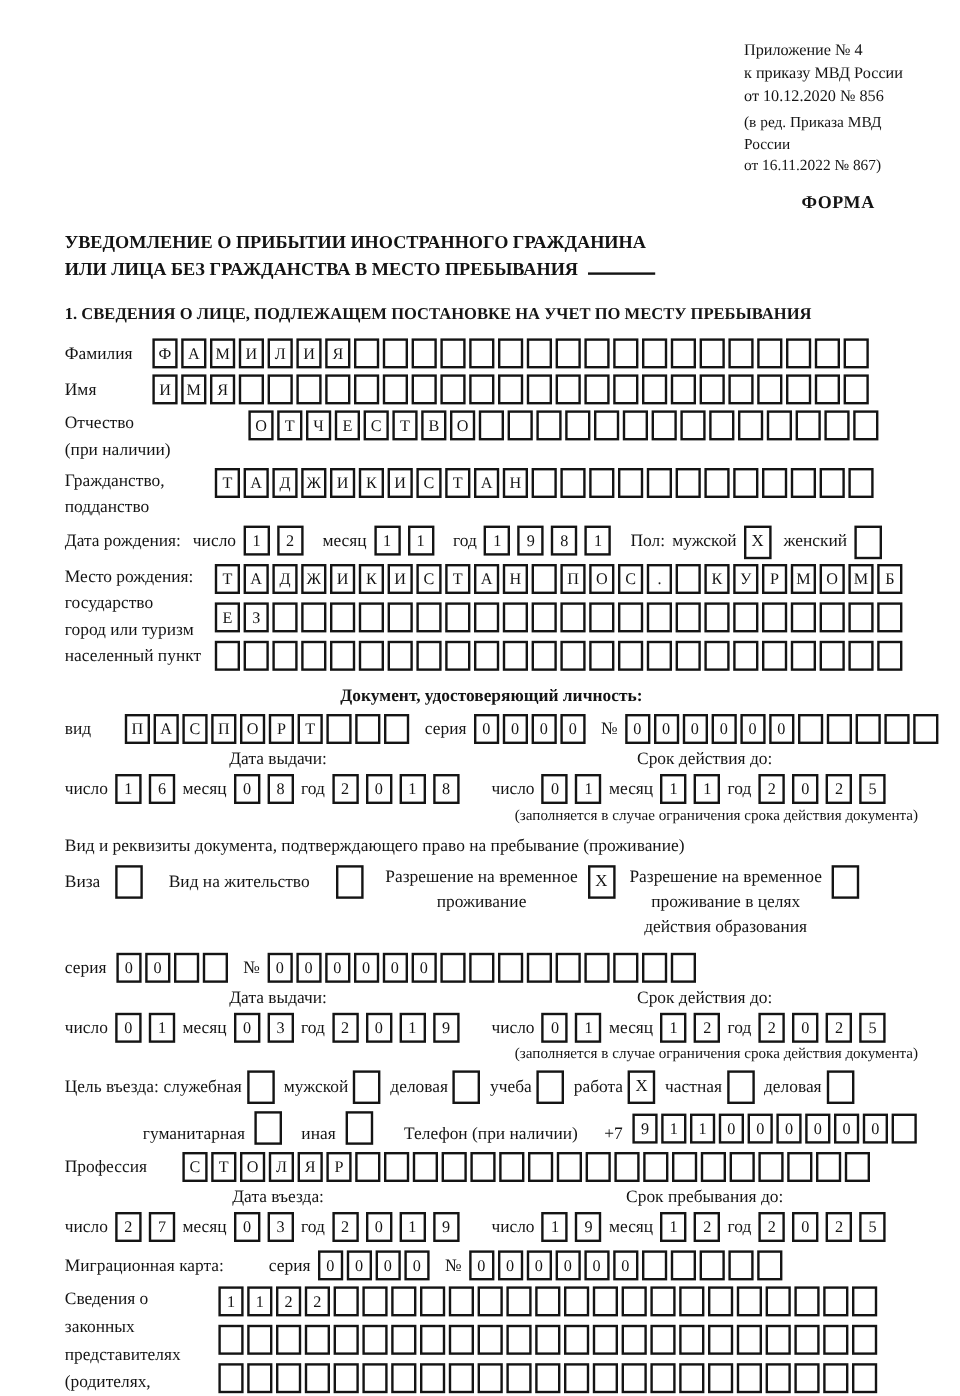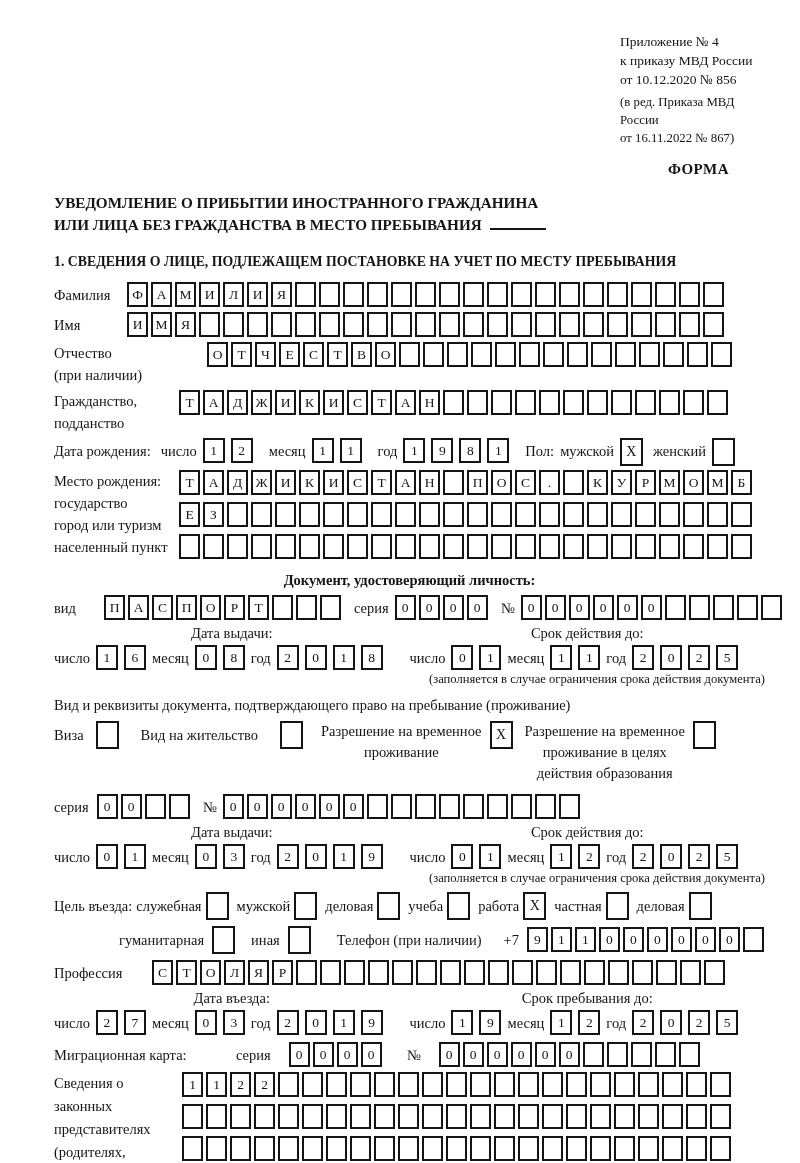--- a/index.html
+++ b/index.html
@@ -50,21 +50,21 @@
   .opt-lines{text-align:center;line-height:21px;}
   .permit-row .cb{margin-left:8px;flex:none;}
   .plain{line-height:24px;margin-bottom:2px;}
 
   
   .purpose-row{display:flex;align-items:center;flex-wrap:nowrap;margin-bottom:6px;}
   .purpose-row .pw{margin:0 4px 0 8px;white-space:nowrap;}
   .purpose-row .pw0{margin-left:0;}
   .purpose-row .cb{flex:none;}
 
-  .phone-row{display:flex;align-items:center;margin:2px 0 6px 65px;}
+  .phone-row{display:flex;align-items:flex-end;margin:2px 0 6px 65px;}
   .phone-row .pw{margin-right:8px;white-space:nowrap;}
 
   .legal{display:flex;margin-top:2px;}
   .legal .lblcol{width:128px;flex:none;line-height:23px;}
 </style>
 </head>
 <body>
 
 <div class="page">
 
@@ -285,21 +285,21 @@
         <span class="dw">число</span>
         <span class="cells"><span class="cell dcell">1</span><span class="cell dcell">9</span></span>
         <span class="dw">месяц</span>
         <span class="cells"><span class="cell dcell">1</span><span class="cell dcell">2</span></span>
         <span class="dw">год</span>
         <span class="cells"><span class="cell dcell">2</span><span class="cell dcell">0</span><span class="cell dcell">2</span><span class="cell dcell">5</span></span>
       </div>
     </div>
   </div>
 
-  <div class="row" style="margin-top:6px;gap:12px;">
+  <div class="row" style="margin-top:6px;">
     <span class="lbl" style="width:170px;">Миграционная карта:</span>
     <span class="inline-word first-word">серия</span>
     <span class="cells"><span class="cell">0</span><span class="cell">0</span><span class="cell">0</span><span class="cell">0</span></span>
     <span class="inline-word">№</span>
     <span class="cells"><span class="cell">0</span><span class="cell">0</span><span class="cell">0</span><span class="cell">0</span><span class="cell">0</span><span class="cell">0</span><span class="cell"></span><span class="cell"></span><span class="cell"></span><span class="cell"></span><span class="cell"></span></span>
   </div>
 
   <div class="legal">
     <div class="lblcol">
       <div>Сведения о</div>

